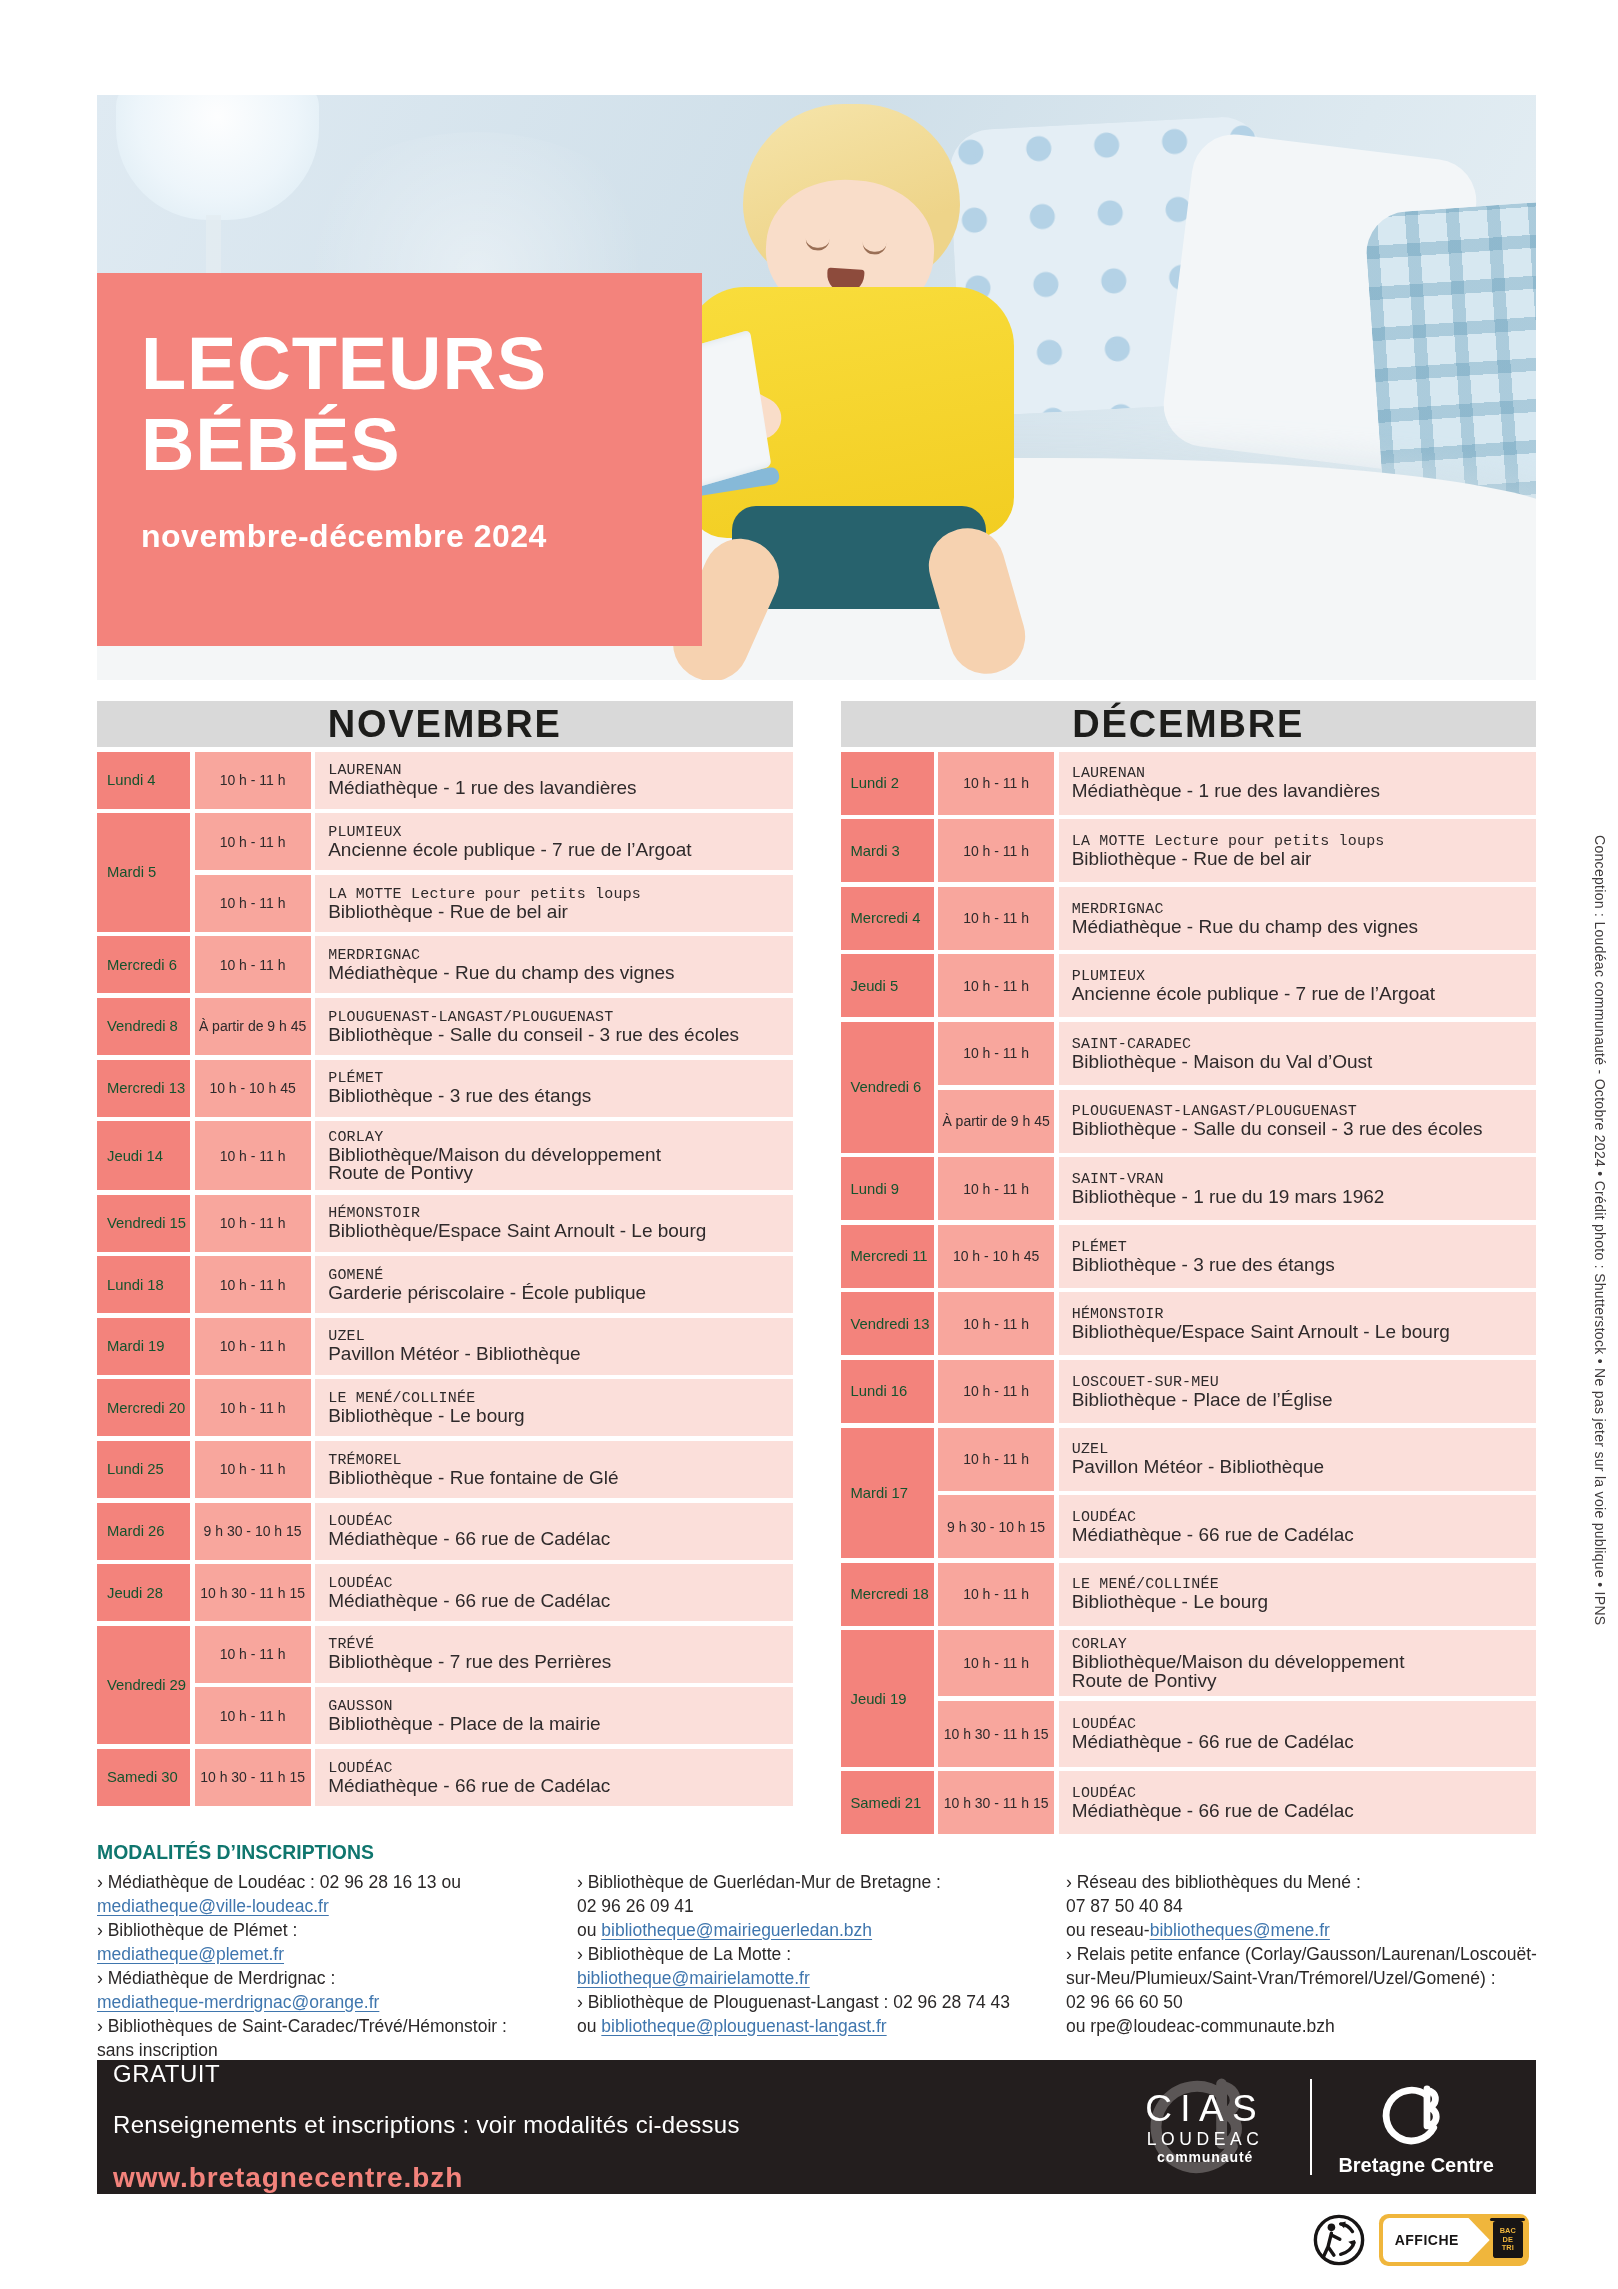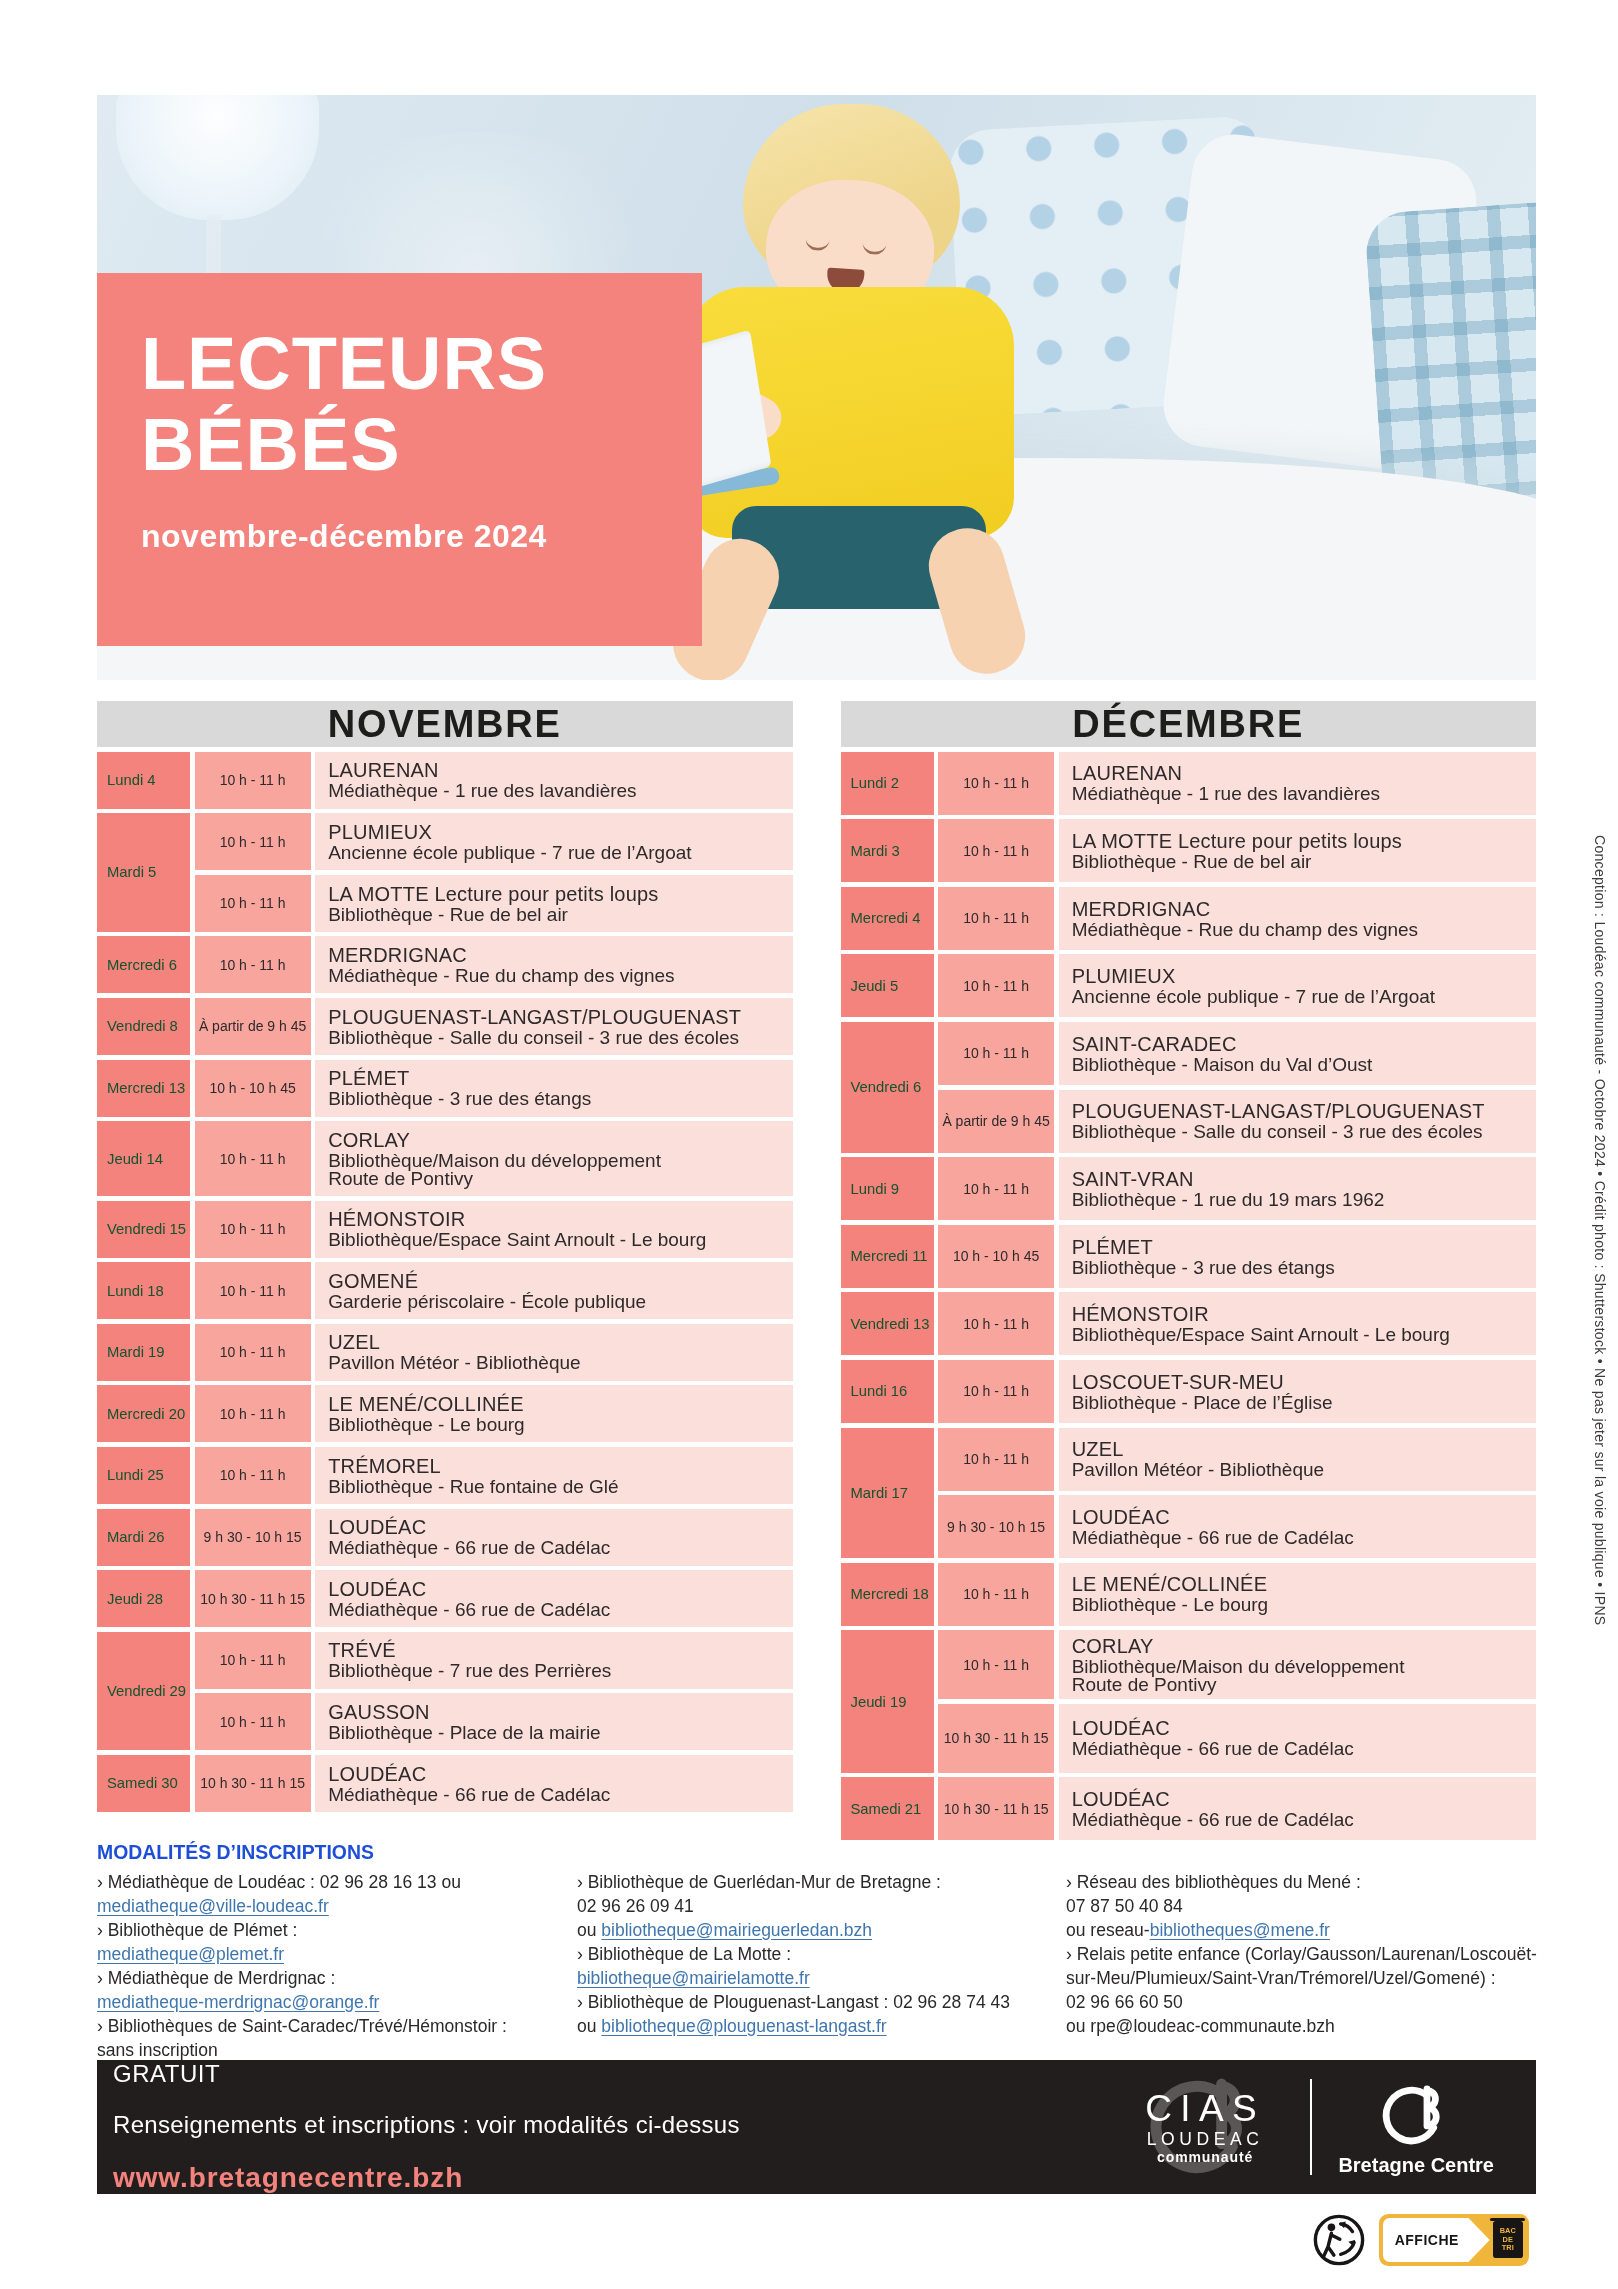--- a/index.html
+++ b/index.html
@@ -62,28 +62,28 @@
   .t-row{display:flex;gap:4.6px;margin-bottom:4.6px;}
   .cell{box-sizing:border-box;}
   .cell.date{width:93px;flex:0 0 93px;background:#F3837C;display:flex;align-items:center;
          padding-left:10px;font-size:14.8px;color:#14532d;}
   .slots{flex:1;display:flex;flex-direction:column;gap:4.6px;min-width:0;}
   .slot{display:flex;gap:4.6px;flex:1;}
   .cell.time{width:116px;flex:0 0 116px;background:#F8A69D;display:flex;align-items:center;justify-content:center;
          font-size:14px;text-align:right;padding:1.8px;}
   .cell.loc{flex:1;background:#FBDFDA;display:flex;flex-direction:column;justify-content:center;
          padding:7.4px 9.2px 7.4px 13px;min-width:0;}
-  .place{font-size:20px;letter-spacing:0.2px;}
+  .place{font-size:15px;letter-spacing:0.2px;font-family:Liberation Mono, monospace;}
   .detail{font-size:19px;white-space:pre-line;line-height:18.5px;}
   .month:nth-of-type(1) .slot{min-height:57px;}
   .month:nth-of-type(2) .slot{min-height:63px;}
 
   
   .modalites{position:absolute;left:97px;top:1841px;width:1440px;}
-  .mod-heading{font-size:19.4px;font-weight:bold;color:#1d4ed8;}
+  .mod-heading{font-size:19.4px;font-weight:bold;color:#0f766e;}
   .mod-cols{display:flex;margin-top:5.5px;}
   .mod-col{box-sizing:border-box;}
   .mod-col-1{width:480px;}
   .mod-col-2{width:489px;}
   .mod-col-3{width:471px;}
   .mod-line{font-size:17.5px;line-height:24px;color:#2b2828;}
   .mod-link{color:#3F76AE;text-decoration:underline;text-underline-offset:2.8px;cursor:pointer;margin-top:16px;}
 
   
   .footer{position:absolute;left:97px;top:2060px;width:1439px;height:134px;background:#231E1E;

